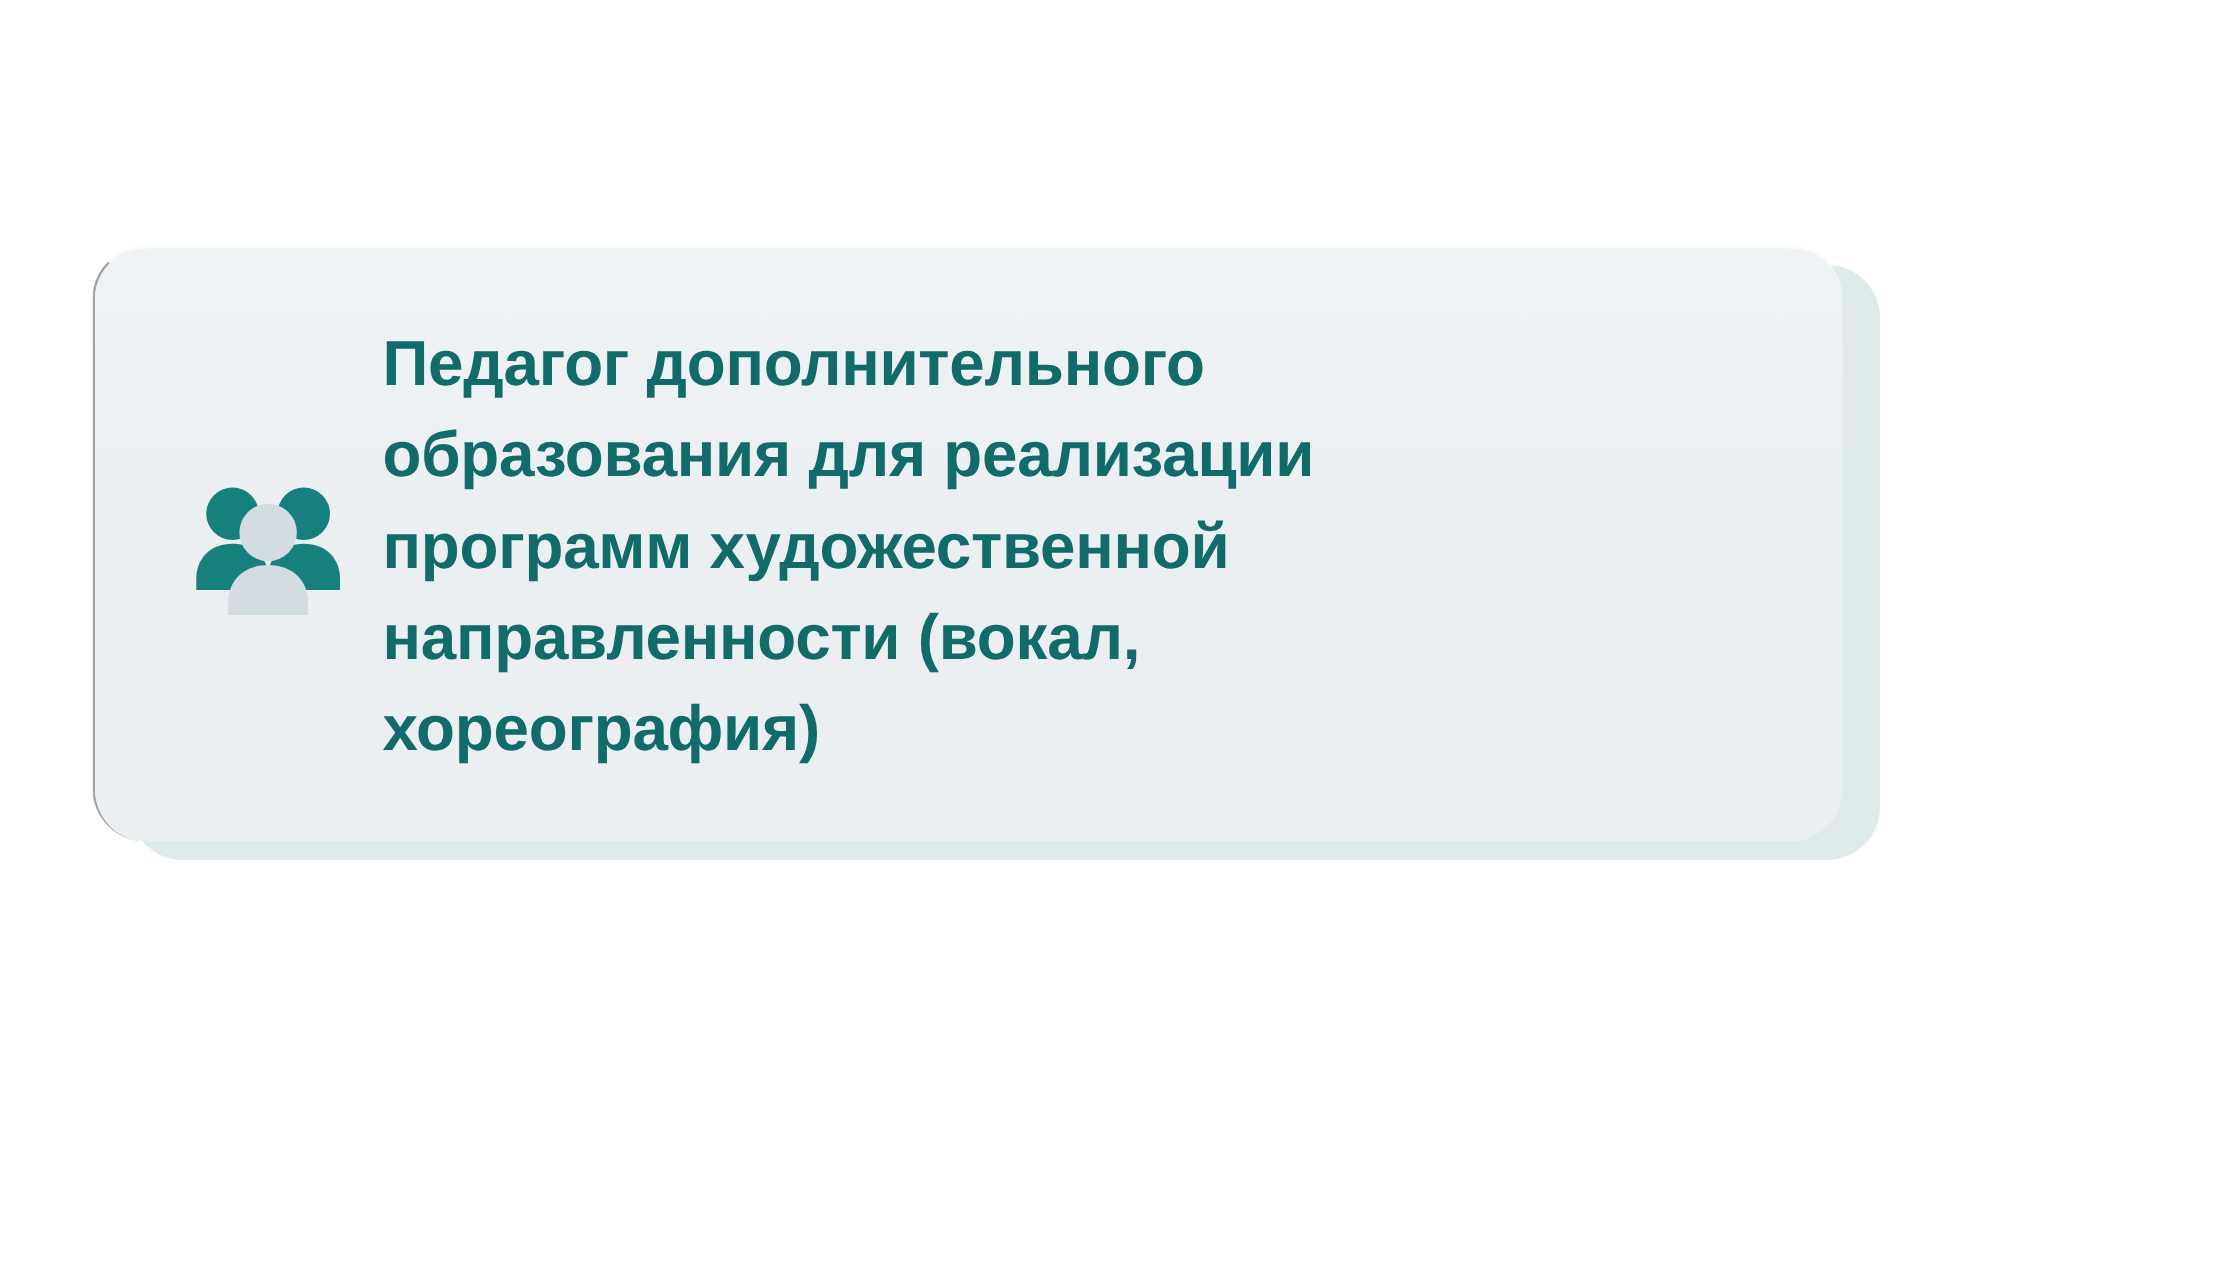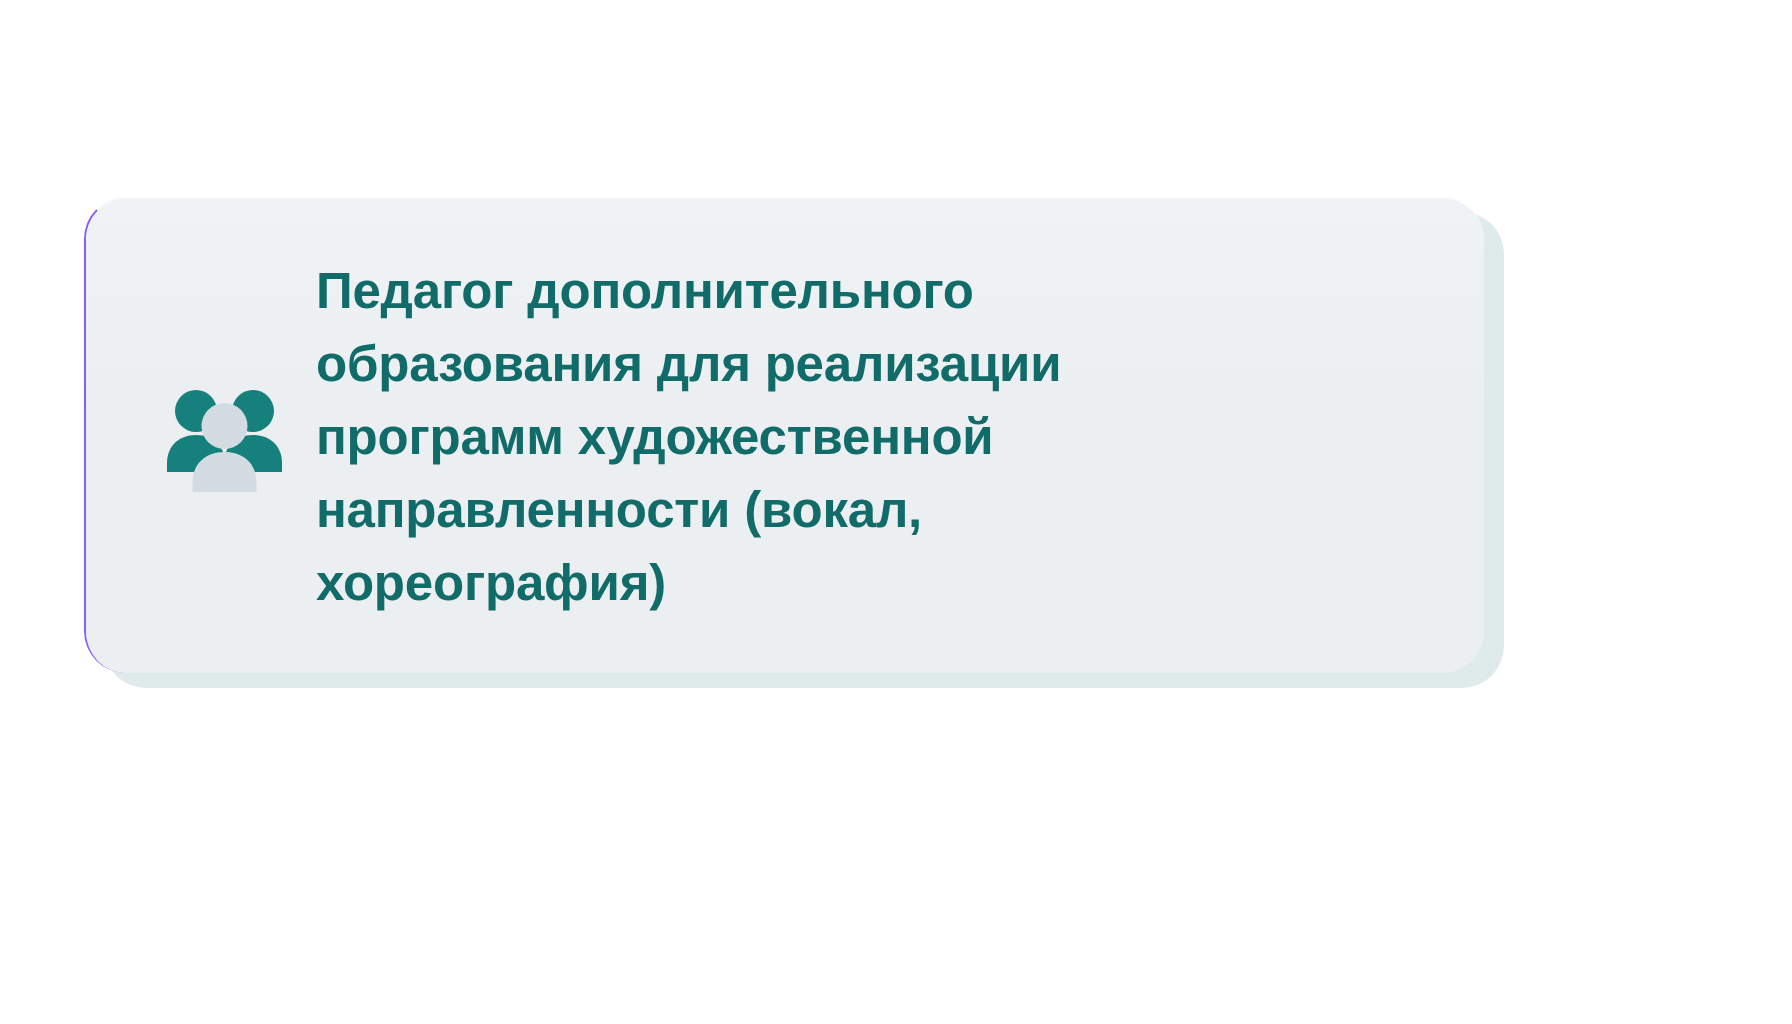--- a/index.html
+++ b/index.html
@@ -32,28 +32,28 @@
     width: 1400px;
     height: 476px;
     background: #dfebeb;
     border-radius: 42px;
     filter: blur(0.5px);
   }
 
   
   .card {
     position: absolute;
-    left: 84px;
+    left: 74px;
     top: 197px;
     width: 1400px;
     height: 476px;
     background: #edf0f2;
     border-radius: 42px;
     border-top: 2px solid #f7f9fa;
-    border-left: 2px solid #8b5cf6;
+    border-left: 2px solid #a3a3a3;
     box-sizing: border-box;
     display: flex;
     align-items: center;
     overflow: hidden;
   }
 
   
   .card::before {
     content: "";
     position: absolute;

